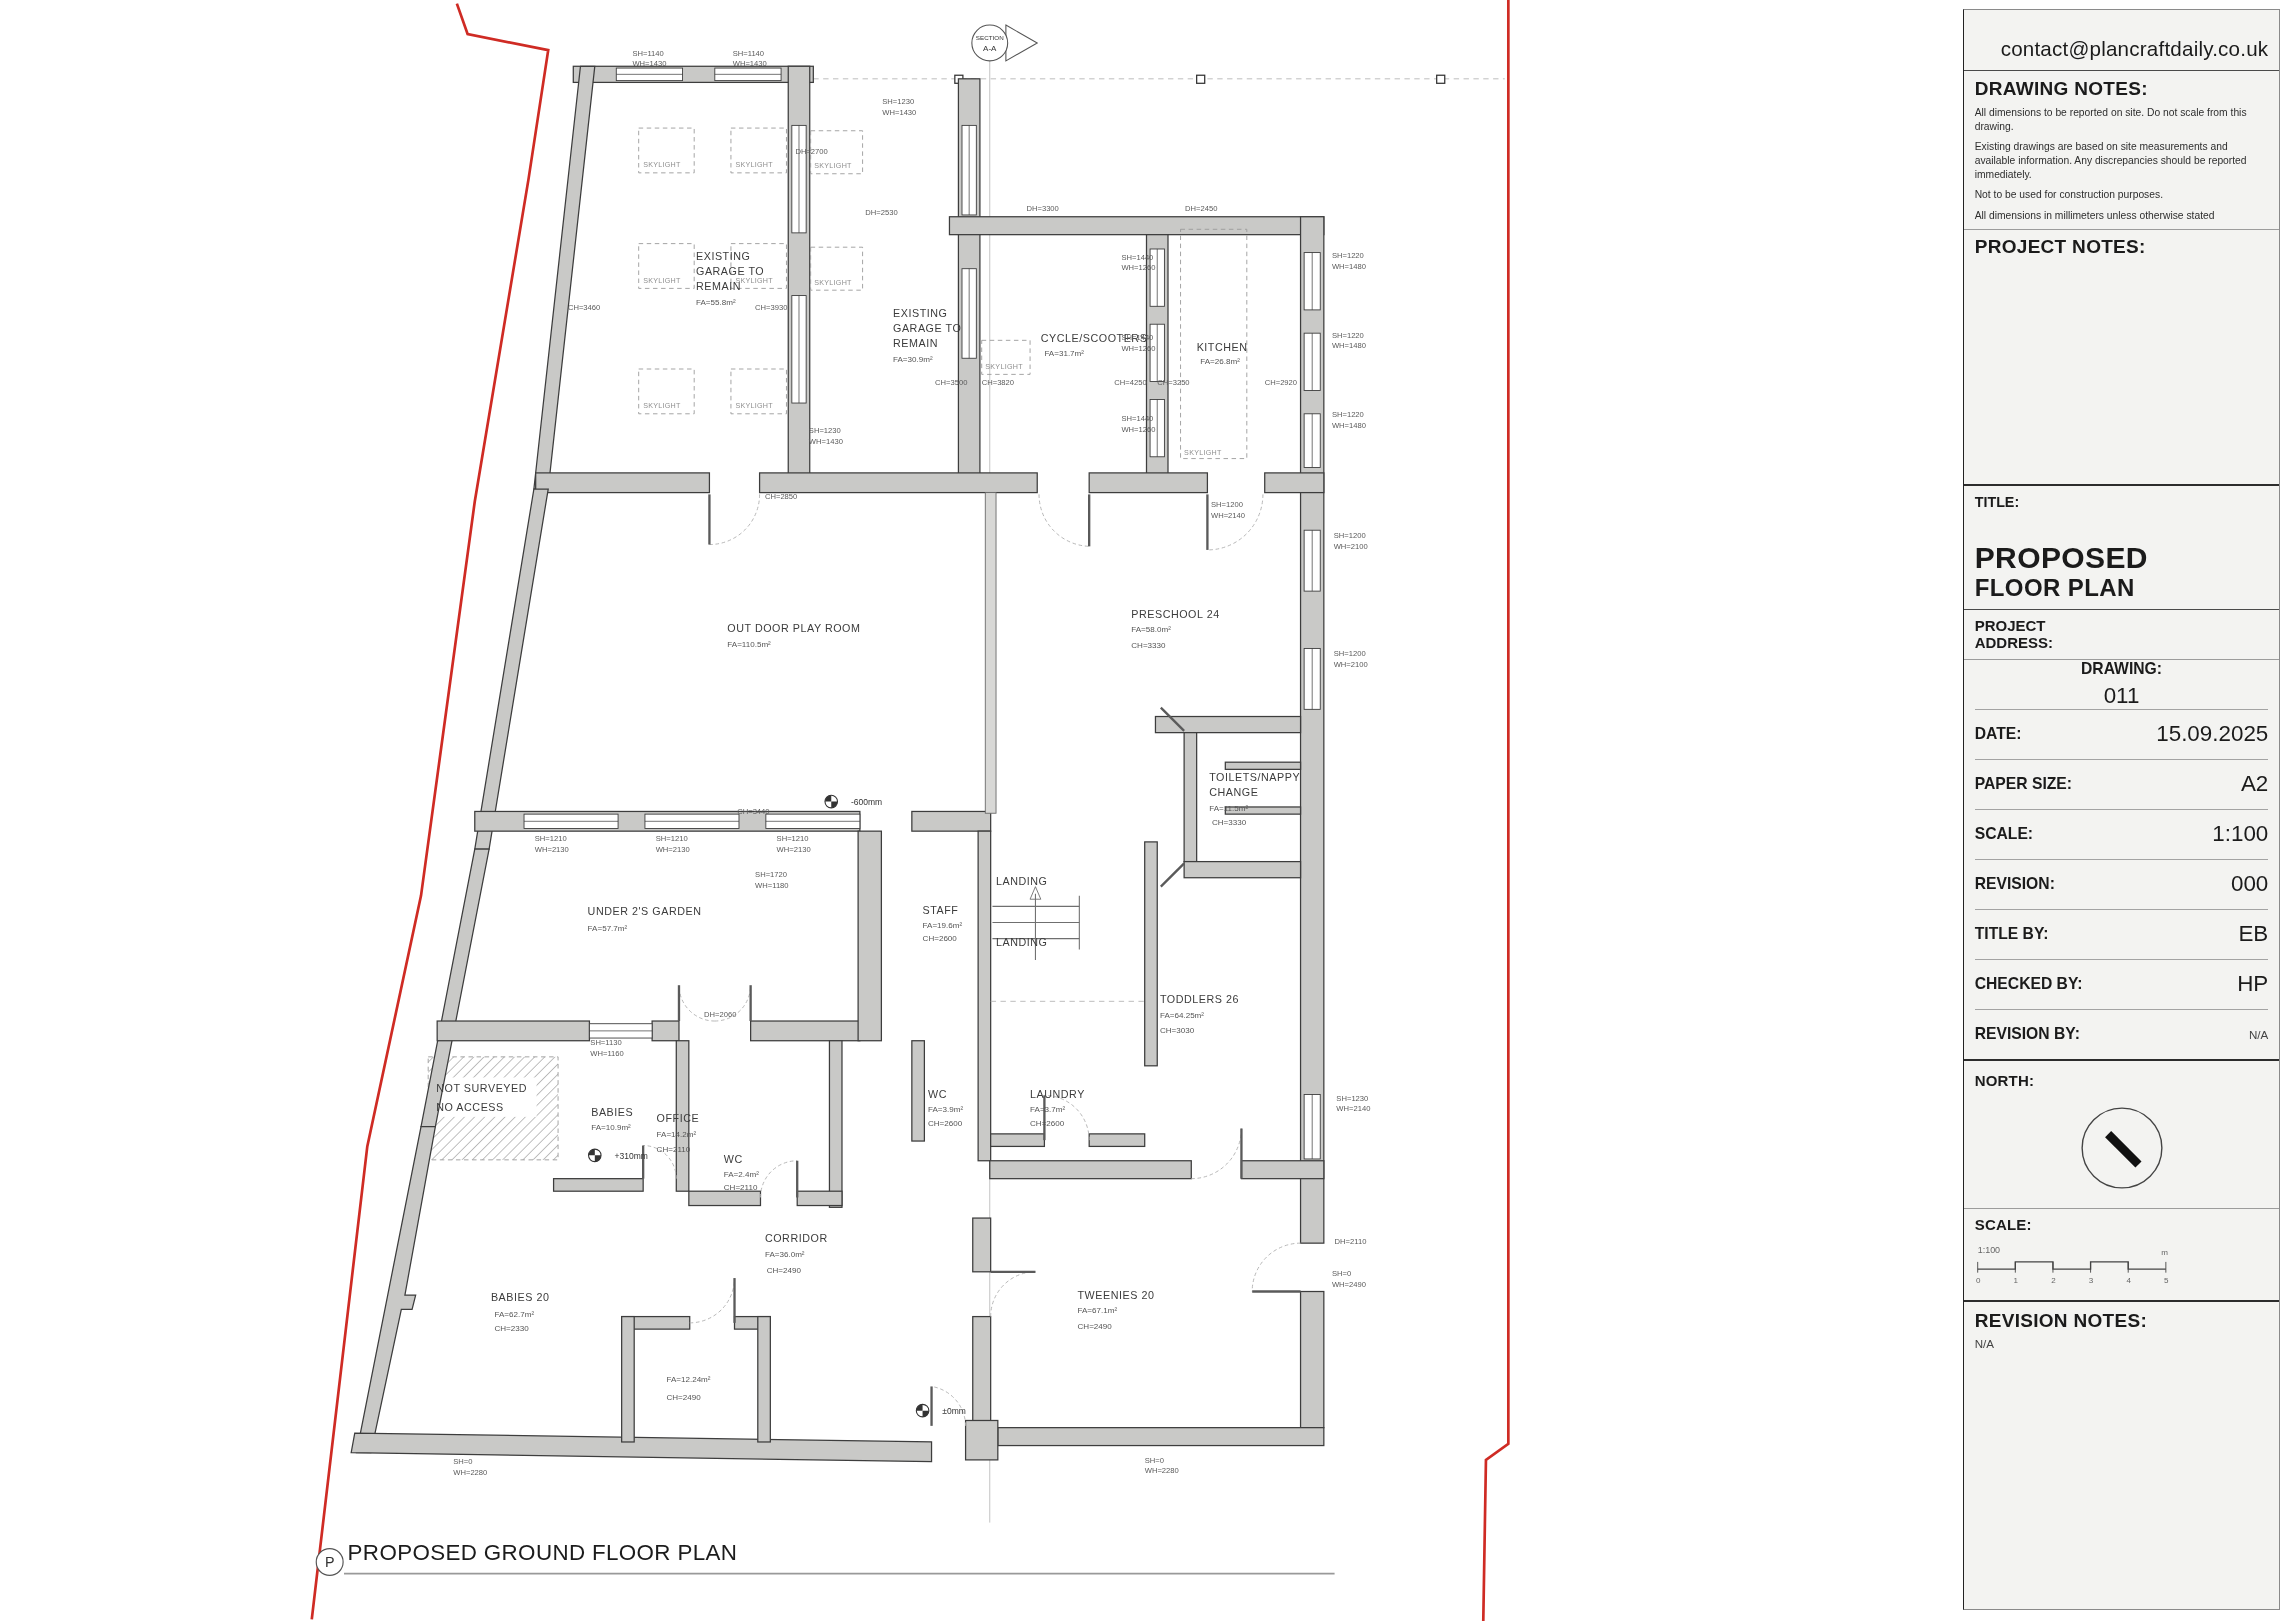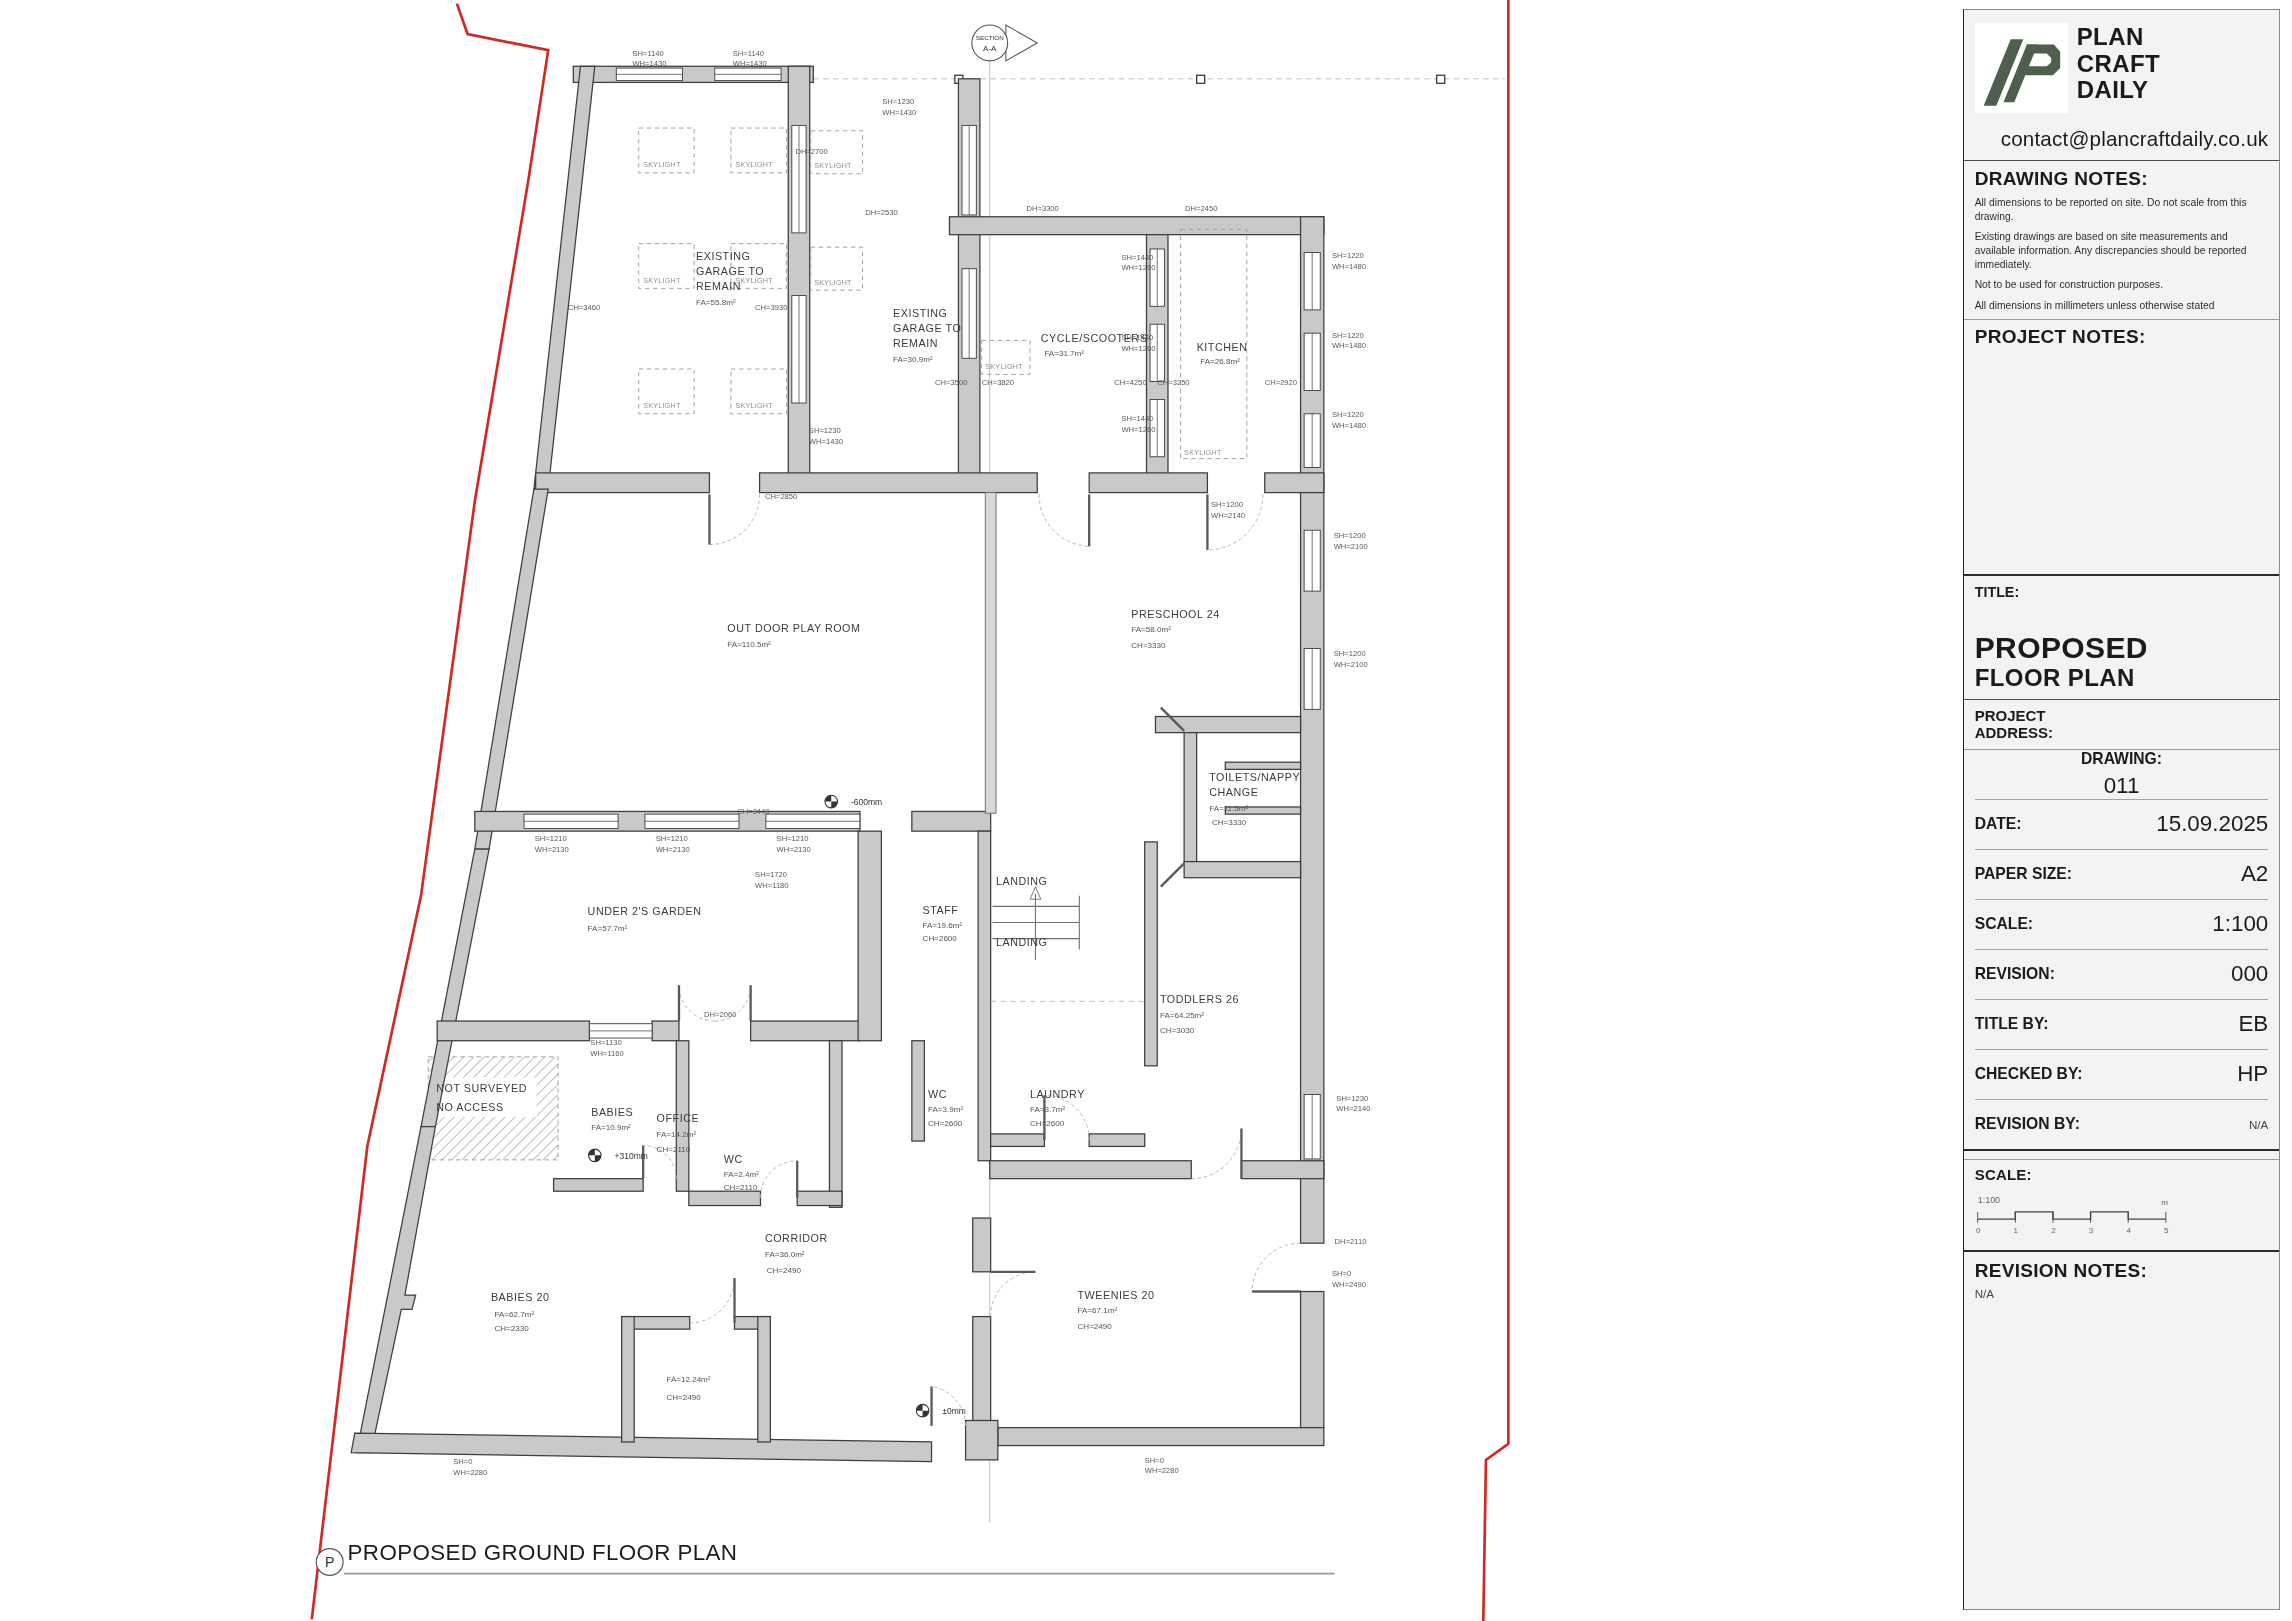--- a/index.html
+++ b/index.html
@@ -380,36 +380,20 @@
 
   <g>
     <circle cx="368" cy="1744" r="15" fill="#fff" stroke="#555" stroke-width="1.3"></circle>
     <text x="368" y="1750" font-size="16" text-anchor="middle" fill="#333">P</text>
     <text class="caption-title" x="388" y="1742">PROPOSED GROUND FLOOR PLAN</text>
     <line x1="384" y1="1757" x2="1490" y2="1757" stroke="#999" stroke-width="2"></line>
   </g>
 </svg>
 
 <div class="tb">
-  <div class="tb-brand">
-    <div class="logo-box">
-      <svg width="93" height="90" viewBox="0 0 100 100">
-        <g id="logo-mark" fill="#4e5f4d">
-          <polygon points="8,92 38,18 52,18 22,92"></polygon>
-          <polygon points="30,88 56,24 68,24 42,88"></polygon>
-          <path fill-rule="evenodd" d="M56,24 L86,24 L93,32 L93,50 L85,58 L50,58 L53,48 Z M60,34 L78,34 L83,39 L83,44 L78,48 L56,48 Z"></path>
-        </g>
-      </svg>
-    </div>
-    <div class="brand-name">
-      <div>PLAN</div>
-      <div>CRAFT</div>
-      <div>DAILY</div>
-    </div>
-  </div>
   <div class="tb-email">contact@plancraftdaily.co.uk</div>
   <hr class="hr2">
   <h3>DRAWING NOTES:</h3>
   <div id="drawing-notes">
       <p class="tb-note">All dimensions to be reported on site. Do not scale from this drawing.</p>
       <p class="tb-note">Existing drawings are based on site measurements and available information. Any discrepancies should be reported immediately.</p>
       <p class="tb-note">Not to be used for construction purposes.</p>
       <p class="tb-note">All dimensions in millimeters unless otherwise stated</p>
     </div>
   <hr class="hr1">
@@ -451,20 +435,27 @@
       <div class="tb-row">
         <span class="lbl">CHECKED BY:</span>
         <span class="val">HP</span>
       </div>
       <div class="tb-row">
         <span class="lbl">REVISION BY:</span>
         <span class="val small">N/A</span>
       </div>
     </div>
   <hr class="hr3" style="margin-top:0">
+  <div class="north-wrap">
+    <h4>NORTH:</h4>
+    <svg width="104" height="104" viewBox="0 0 120 120">
+      <circle cx="60" cy="60" r="46" fill="none" stroke="#444" stroke-width="1.6"></circle>
+      <line x1="44" y1="44" x2="79" y2="79" stroke="#111" stroke-width="10"></line>
+    </svg>
+  </div>
   <hr class="hr1">
   <div class="scale-wrap">
     <h4>SCALE:</h4>
     <svg width="224" height="47" viewBox="0 0 250 52">
       <text x="3" y="12" font-size="10" fill="#666">1:100</text>
       <polyline points="3,30 45,30 45,22 87,22 87,30 129,30 129,22 171,22 171,30 213,30" fill="none" stroke="#444" stroke-width="1.5"></polyline>
       <g id="scalebar-ticks">
           <line x1="3" x2="3" y1="22" y2="34" stroke="#444" stroke-width="1"></line>
           <text x="1" y="46" font-size="9" fill="#666">0</text>
           <line x1="45" x2="45" y1="22" y2="34" stroke="#444" stroke-width="1"></line>

